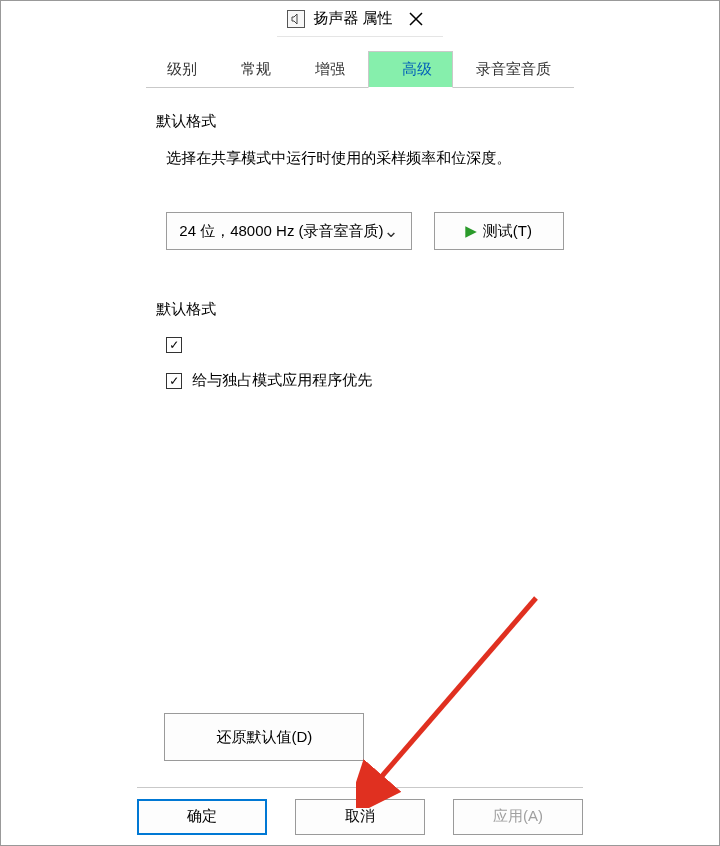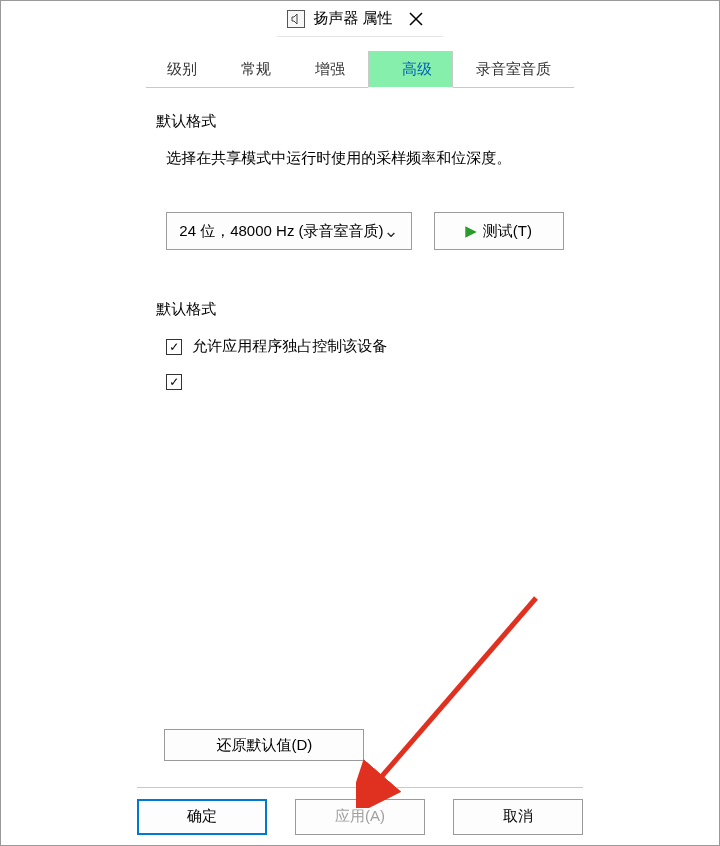--- a/index.html
+++ b/index.html
@@ -150,21 +150,21 @@
       align-items: center;
       justify-content: center;
       font-size: 12px;
       cursor: pointer;
       line-height: 1;
     }
     .restore-btn {
       margin-top: auto;
       margin-bottom: 12px;
       width: 200px;
-      height: 32px;
+      height: 48px;
       border: 1px solid #9a9a9a;
       background: #fdfdfd;
       font-size: 15px;
       cursor: pointer;
       display: flex;
       align-items: center;
       justify-content: center;
       margin-left: 8px;
     }
     .footer {
@@ -242,24 +242,24 @@
           <span class="play-icon">▶</span>
           <span>测试(T)</span>
         </div>
       </div>
     </div>
 
     <div class="group-label">默认格式</div>
     <div class="group-indent">
       <div class="checkbox-row">
         <div class="checkbox">✓</div>
-        <span>允许应用程序独占控制该设备</span>
       </div>
       <div class="checkbox-row">
         <div class="checkbox">✓</div>
+        <span>给与独占模式应用程序优先</span>
       </div>
     </div>
 
     <svg class="arrow-annotation" width="200" height="220">
       <defs>
         <marker id="arrowhead" markerWidth="12" markerHeight="10" refX="2" refY="5" orient="auto">
           <polygon points="0 0, 12 5, 0 10" fill="#e03020"></polygon>
         </marker>
       </defs>
       <line x1="180" y1="10" x2="20" y2="195" stroke="#e03020" stroke-width="5" marker-end="url(#arrowhead)"></line>
@@ -268,21 +268,21 @@
     <div class="restore-btn">
       <span>还原默认值(D)</span>
     </div>
 
   </div>
 
   <div class="footer">
     <div class="footer-btn primary">
       <span>确定</span>
     </div>
+    <div class="footer-btn">
+      <span>取消</span>
+    </div>
     <div class="footer-btn disabled">
       <span>应用(A)</span>
     </div>
-    <div class="footer-btn">
-      <span>取消</span>
-    </div>
   </div>
 
 </div>
 
 </body></html>

